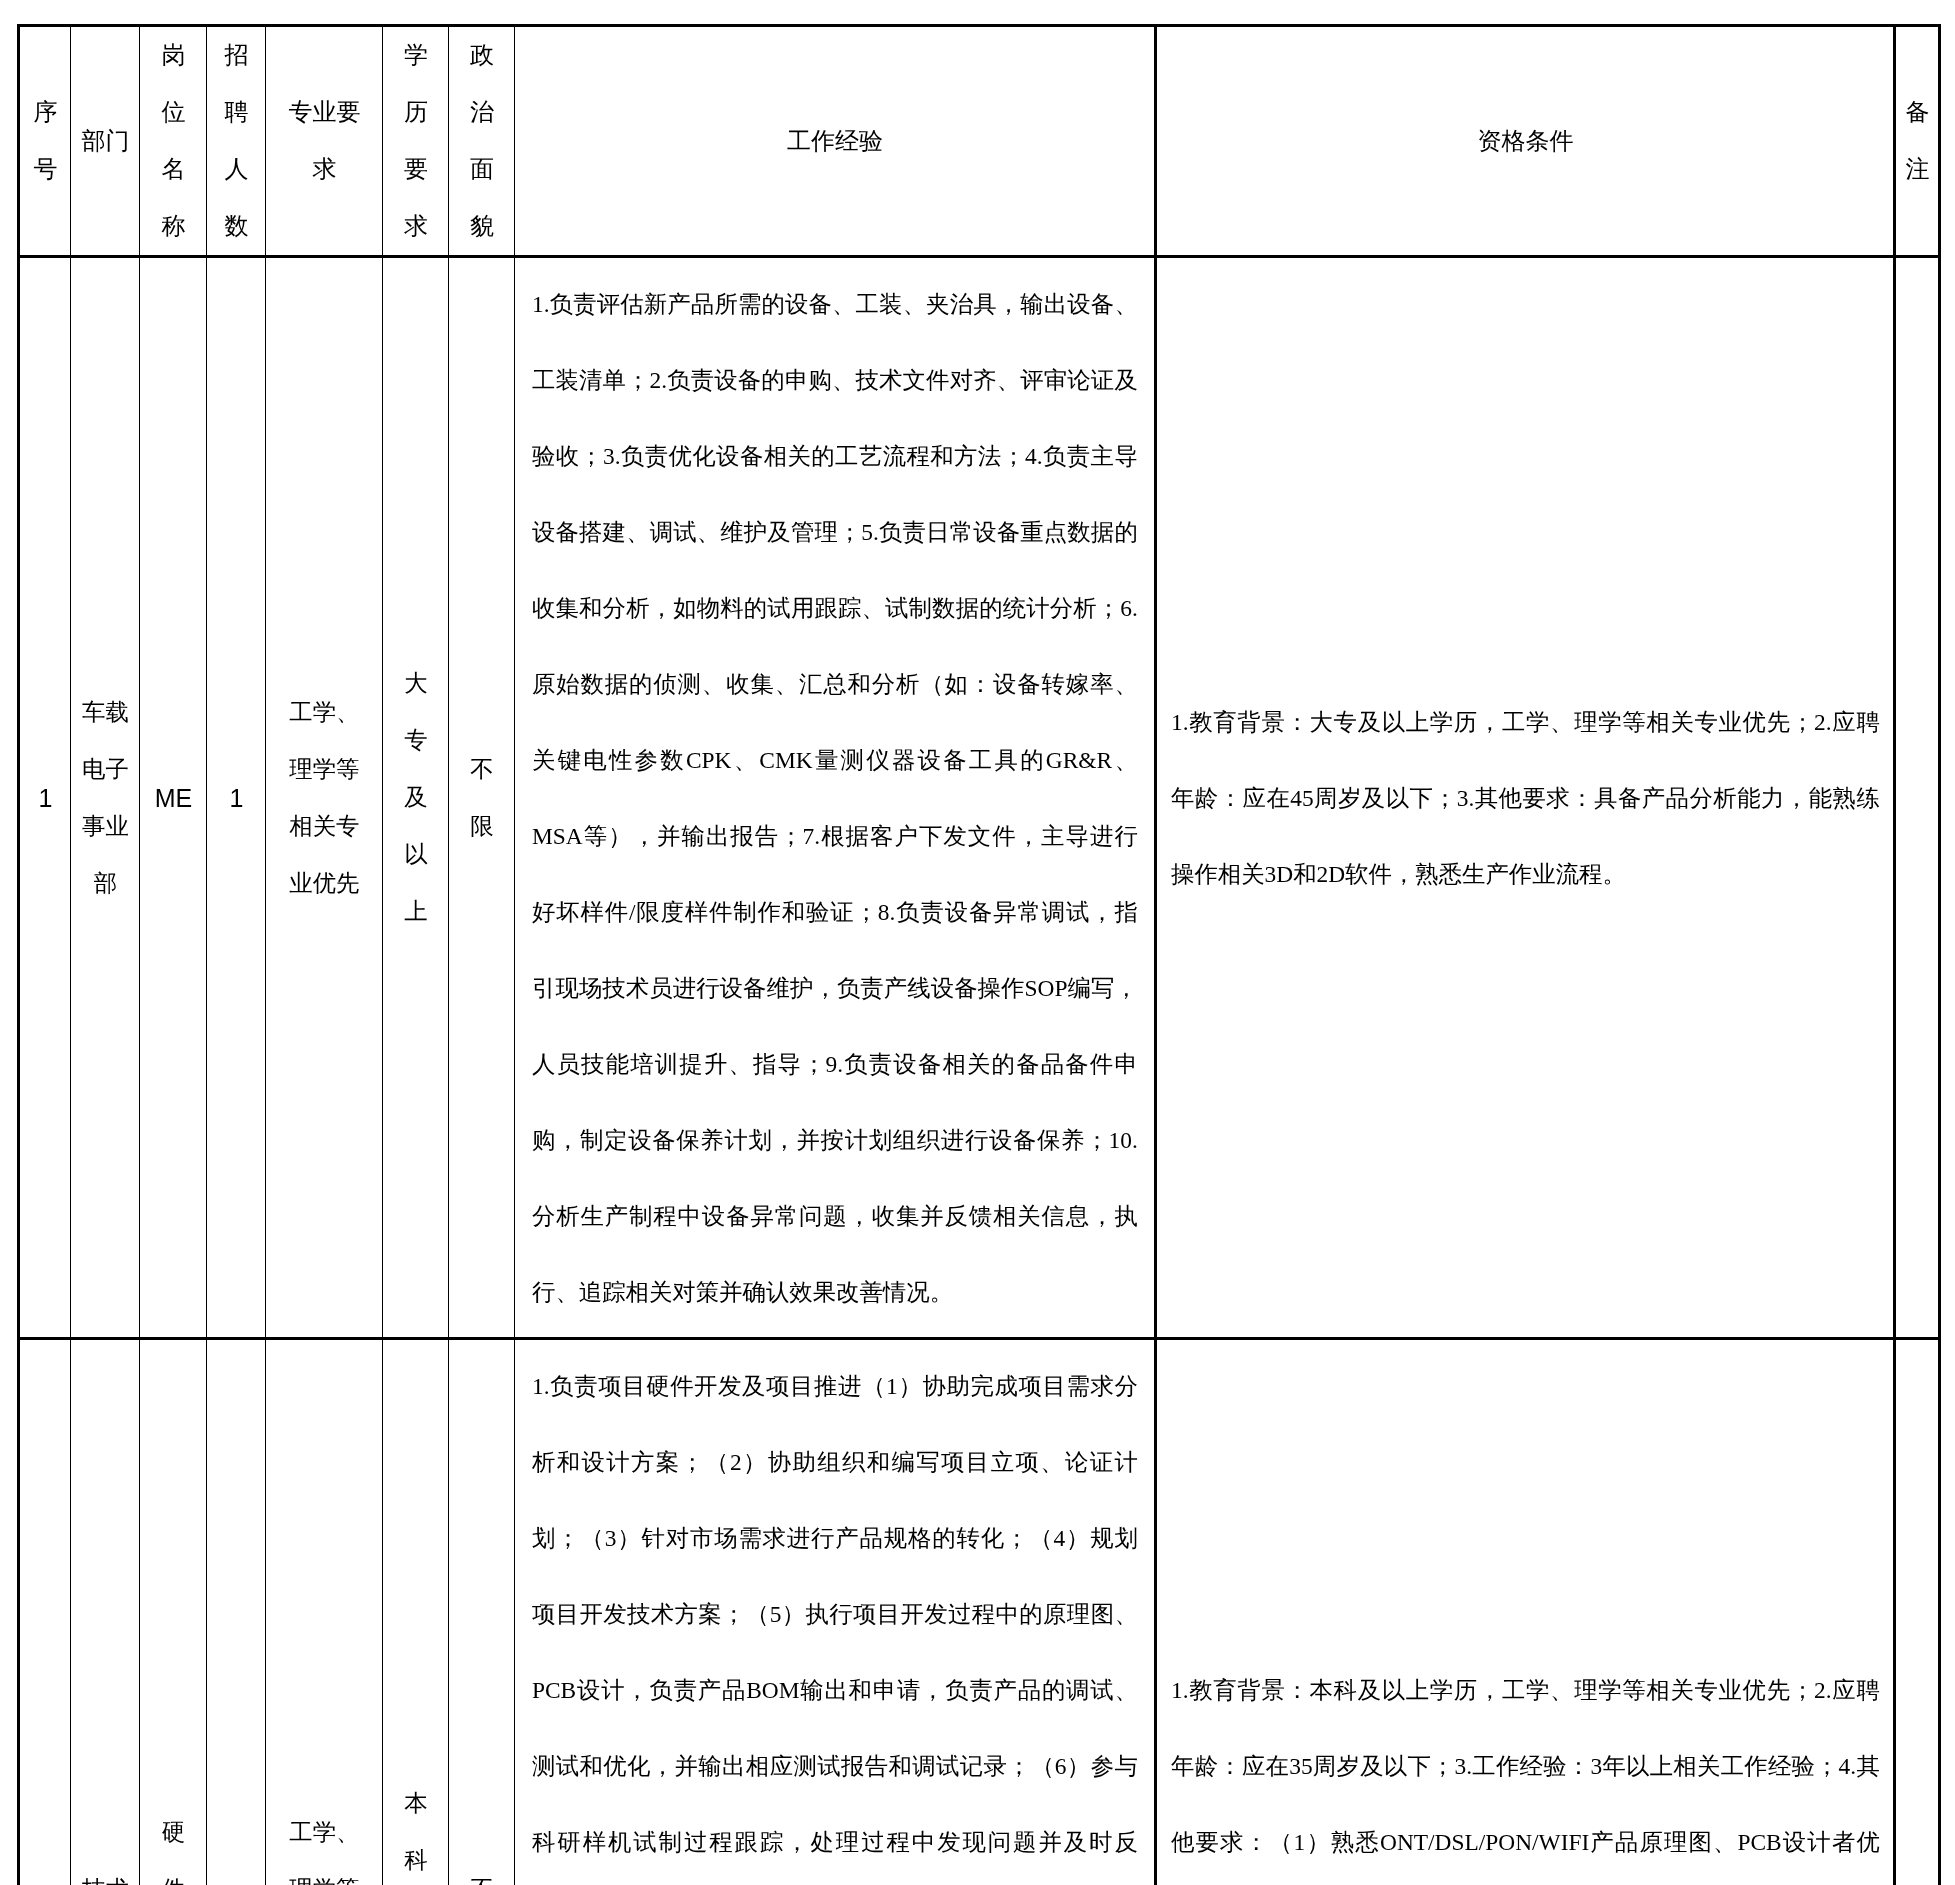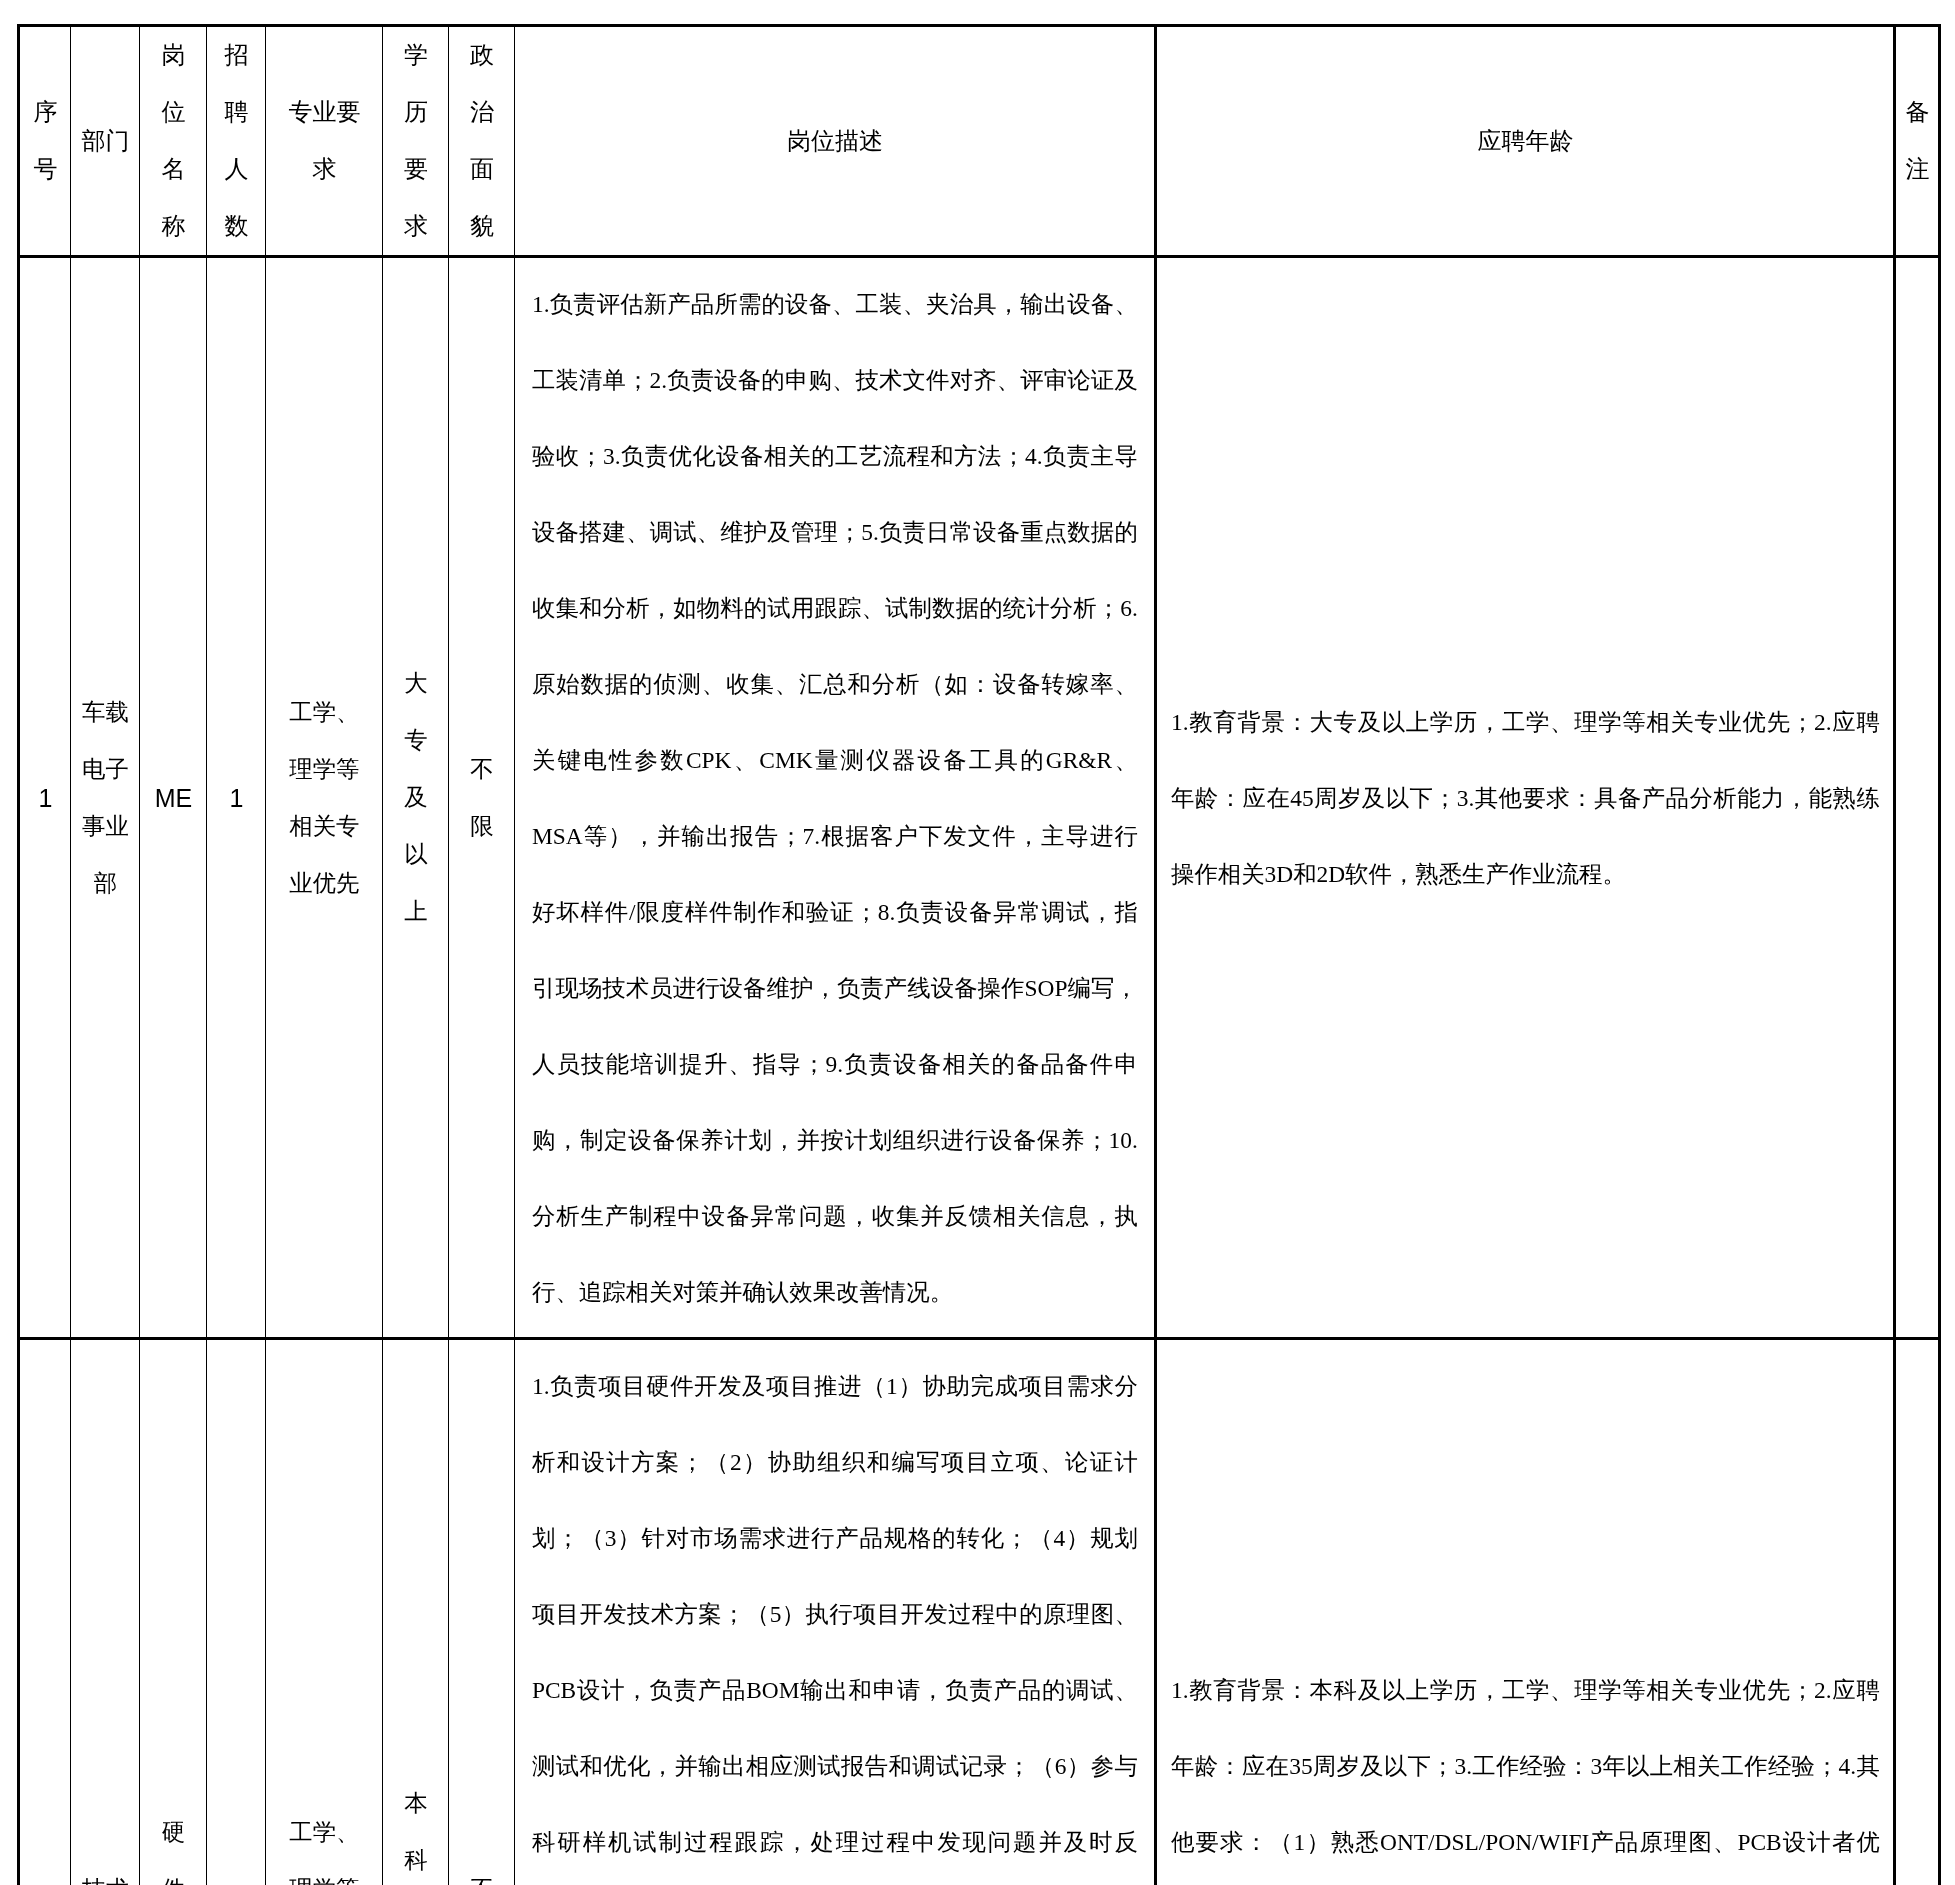--- a/index.html
+++ b/index.html
@@ -98,22 +98,22 @@
         <th class="hdr">专业要
 求</th>
         <th class="hdr">学
 历
 要
 求</th>
         <th class="hdr">政
 治
 面
 貌</th>
-        <th class="hdr">岗位描述</th>
-        <th class="hdr b-left-thick">应聘年龄</th>
+        <th class="hdr">工作经验</th>
+        <th class="hdr b-left-thick">资格条件</th>
         <th class="hdr b-left-med">备
 注</th>
       </tr>
     </thead>
     <tbody>
       <tr class="row-1">
         <td class="num">1</td>
         <td class="stack">车载
 电子
 事业

